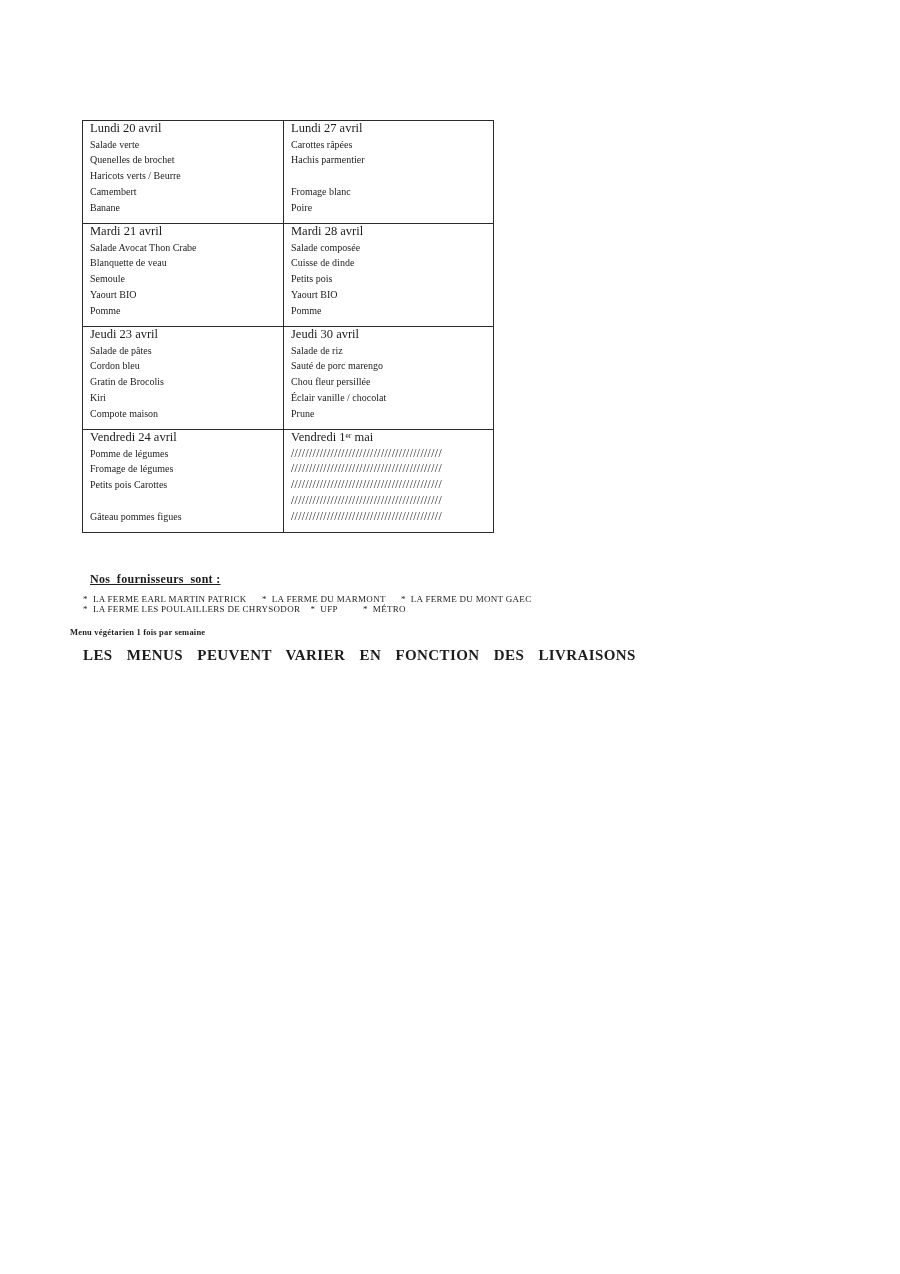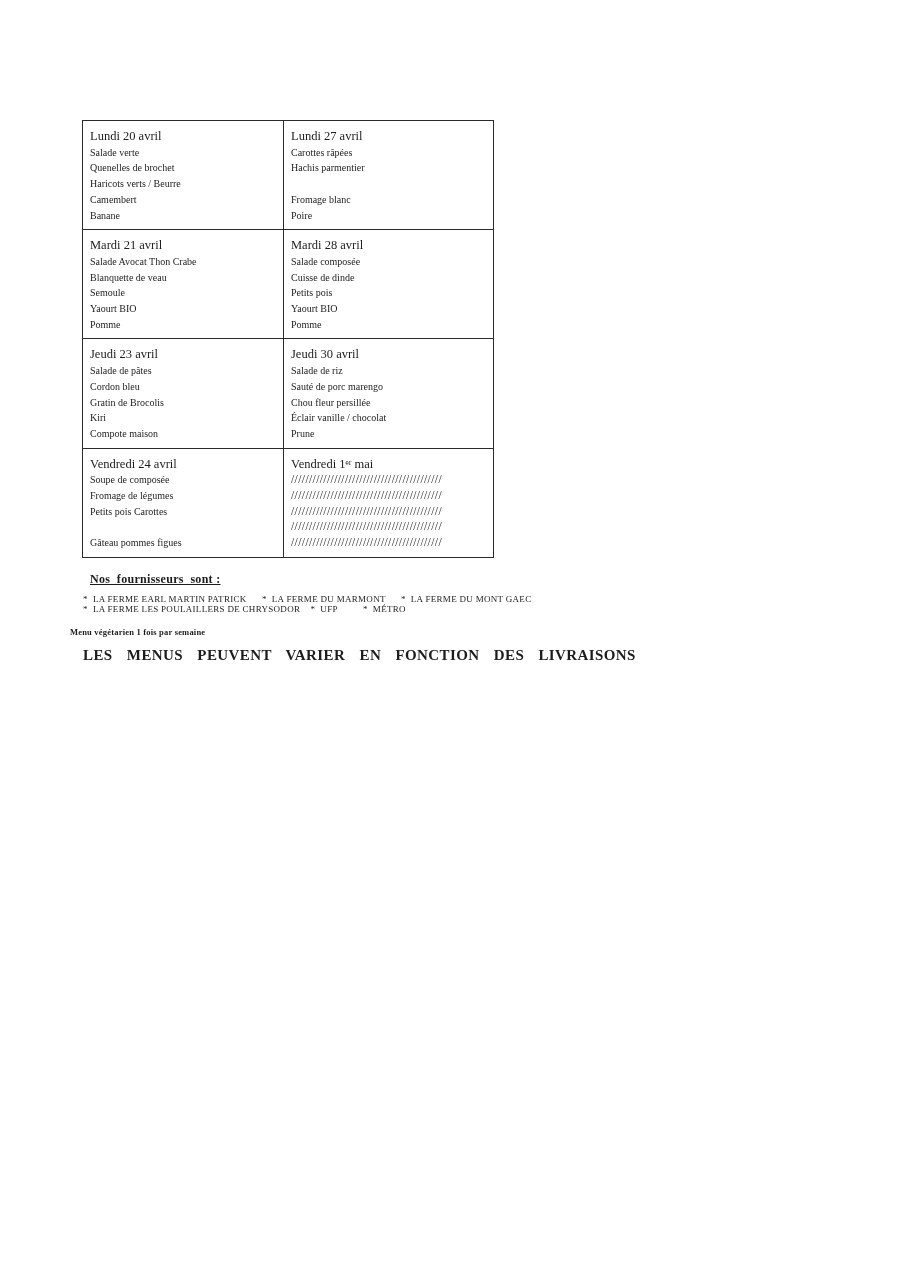--- a/index.html
+++ b/index.html
@@ -20,21 +20,21 @@
     position: absolute;
     left: 82px;
     top: 120px;
     width: 411px;
     border-collapse: collapse;
     table-layout: fixed;
   }
   table.menu-table td {
     border: 1.2px solid #2b2b2b;
     vertical-align: top;
-    padding: 8px 6px 6px 7px;
+    padding: 0 6px 6px 7px;
     height: 103px;
     box-sizing: border-box;
     overflow: hidden;
   }
   td.col-left  { width: 201px; }
   td.col-right { width: 210px; }
   .day-title {
     font-size: 12.5px;
     line-height: 15.7px;
     white-space: nowrap;
@@ -156,21 +156,21 @@
             <div class="menu-line">Salade de riz</div>
             <div class="menu-line">Sauté de porc marengo</div>
             <div class="menu-line">Chou fleur persillée</div>
             <div class="menu-line">Éclair vanille / chocolat</div>
             <div class="menu-line">Prune</div>
           </td>
         </tr>
         <tr>
           <td class="col-left">
             <div class="day-title">Vendredi 24 avril</div>
-            <div class="menu-line">Soupe de composée</div>
+            <div class="menu-line">Pomme de légumes</div>
             <div class="menu-line">Fromage de légumes</div>
             <div class="menu-line">Petits pois Carottes</div>
             <div class="menu-line">&nbsp;</div>
             <div class="menu-line">Gâteau pommes figues</div>
           </td>
           <td class="col-right">
             <div class="day-title">Vendredi 1ᵉʳ mai</div>
             <div class="menu-line hatch">//////////////////////////////////////////</div>
             <div class="menu-line hatch">//////////////////////////////////////////</div>
             <div class="menu-line hatch">//////////////////////////////////////////</div>

